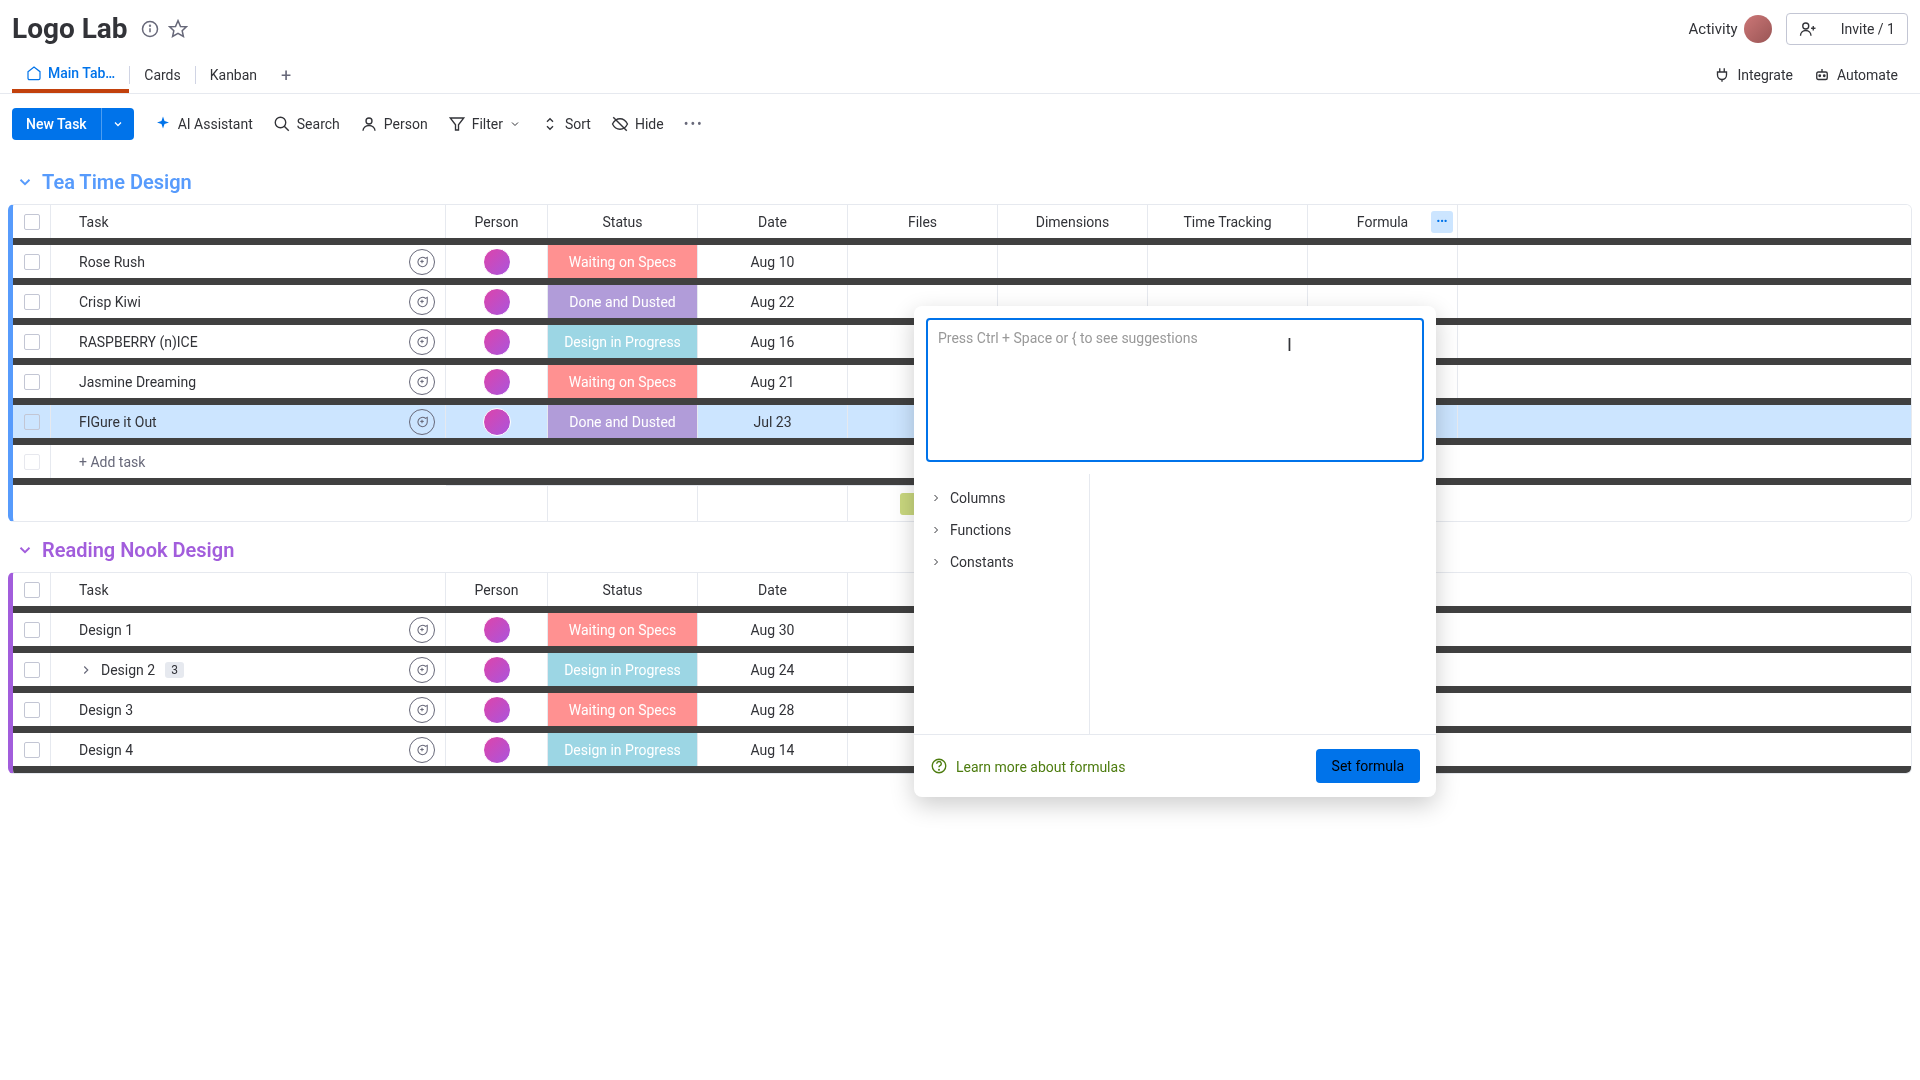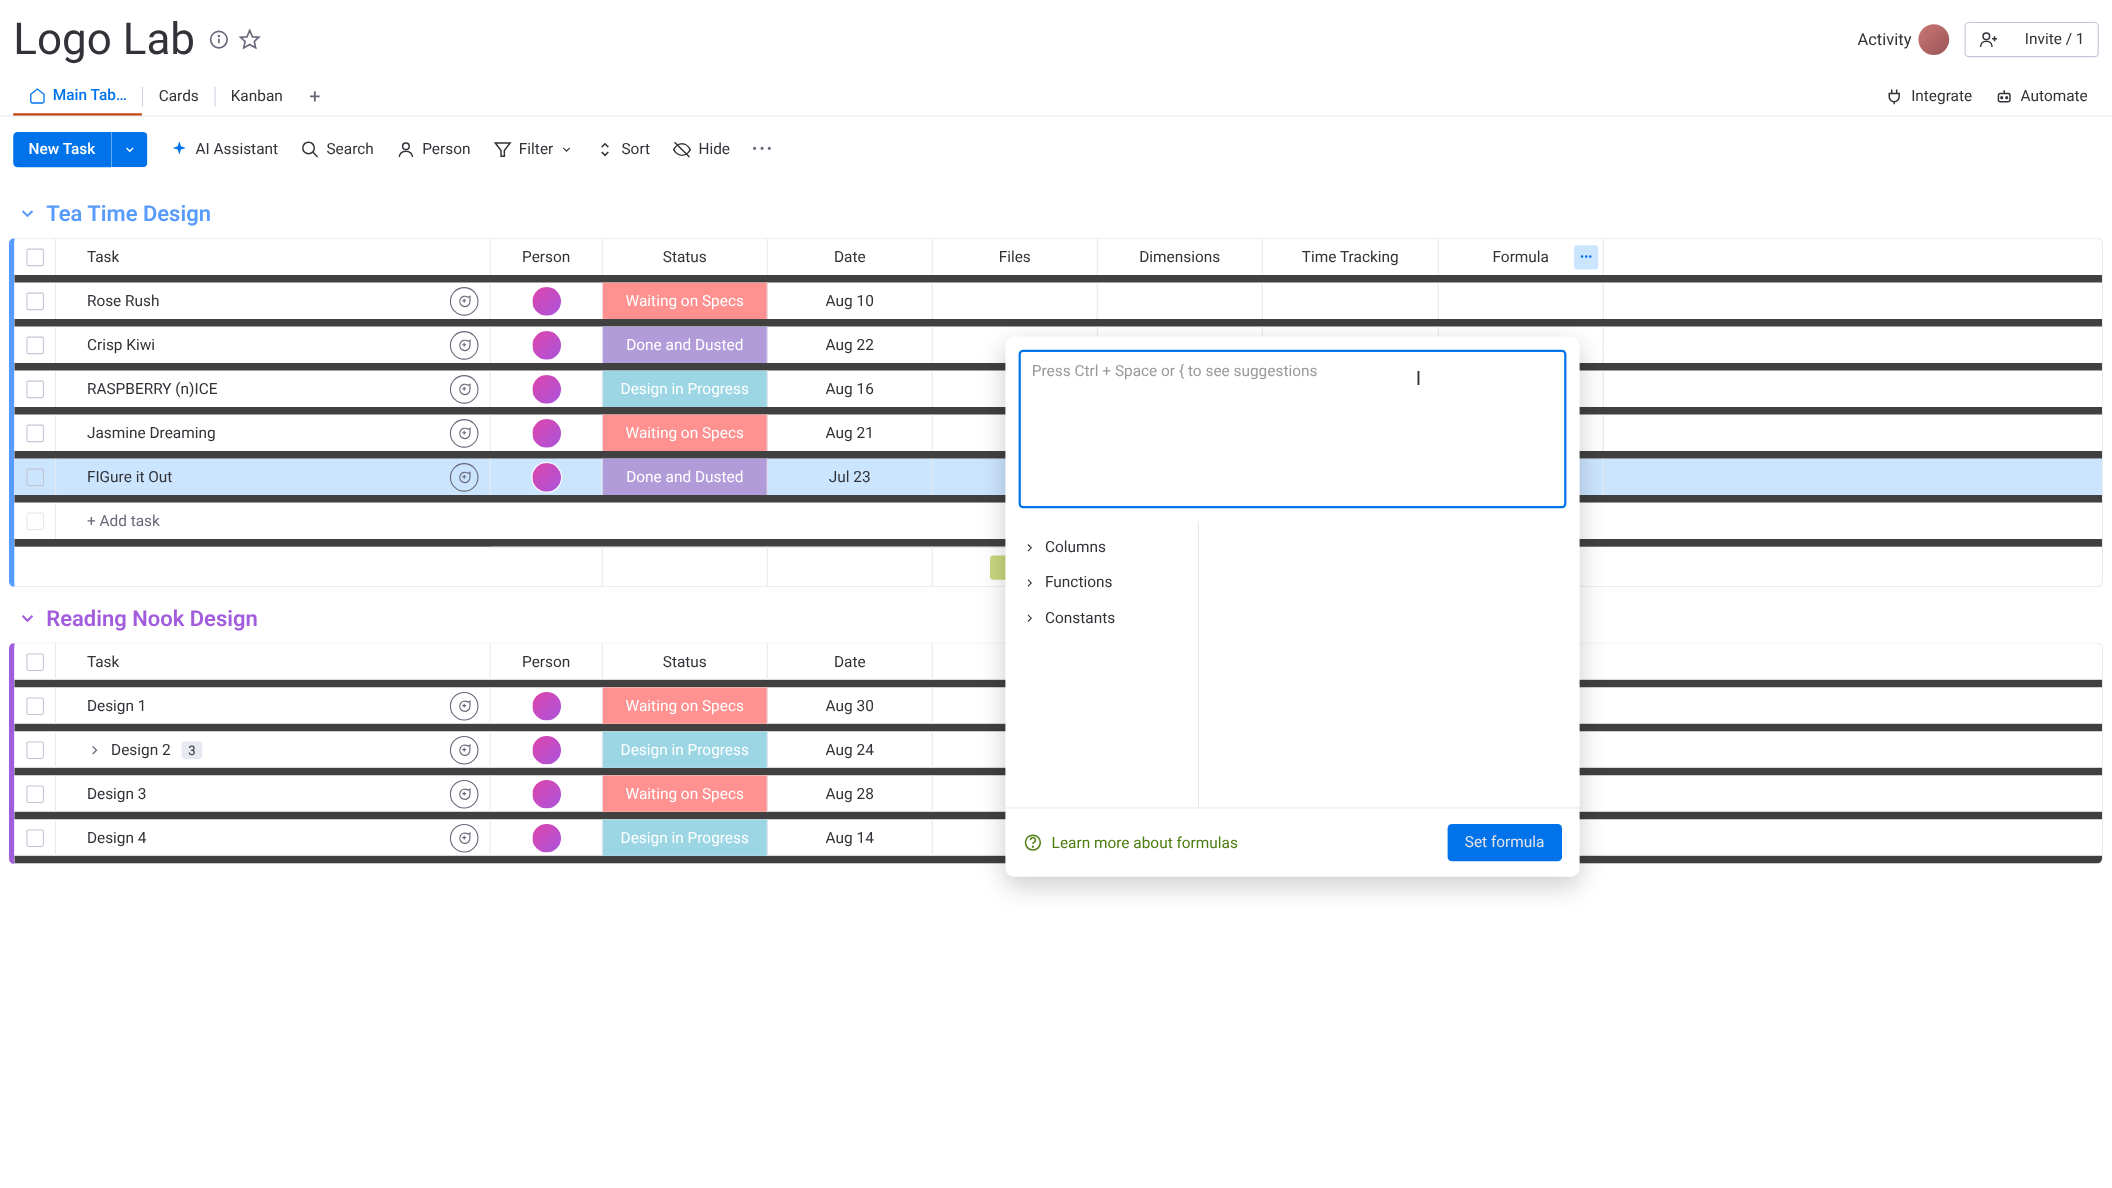--- a/index.html
+++ b/index.html
@@ -1,27 +1,27 @@
 <!DOCTYPE html>
 <html><head>
 <meta charset="utf-8">
 <style>
 * { box-sizing: border-box; margin: 0; padding: 0; }
 body { font-family: -apple-system, BlinkMacSystemFont, "Segoe UI", Roboto, sans-serif; background: #fff; color: #323338; font-size: 14px; }
 .header { display: flex; align-items: center; padding: 12px 12px 0 12px; }
-.title { font-size: 40px; font-weight: 400; margin-right: 12px; }
+.title { font-size: 28px; font-weight: 700; margin-right: 12px; }
 .title-icons { display: flex; gap: 8px; align-items: center; color: #676879; }
 .title-icons svg { cursor: pointer; }
 .header-right { margin-left: auto; display: flex; align-items: center; gap: 14px; }
 .activity { display: flex; align-items: center; gap: 6px; font-size: 15px; }
 .avatar-sm { width: 28px; height: 28px; border-radius: 50%; background: linear-gradient(135deg,#c77,#955); }
 .invite-btn { display: flex; align-items: center; gap: 24px; border: 1px solid #c3c6d4; border-radius: 4px; padding: 6px 12px; cursor: pointer; }
 .tabs { display: flex; align-items: center; gap: 0; padding: 12px 12px 0 12px; border-bottom: 1px solid #e6e9ef; }
 .tab { padding: 8px 14px; cursor: pointer; display: flex; align-items: center; gap: 6px; color: #323338; }
-.tab.active { border-bottom: 2px solid #c2410c; color: #0073ea; font-weight: 500; }
+.tab.active { border-bottom: 4px solid #c2410c; color: #0073ea; font-weight: 500; }
 .tab-sep { width: 1px; height: 18px; background: #d0d4e4; }
 .tab-add { padding: 6px 10px; cursor: pointer; color: #676879; font-size: 18px; }
 .tabs-right { margin-left: auto; display: flex; gap: 20px; align-items: flex-start; padding-right: 10px; }
 .tabs-right-item { display: flex; align-items: center; gap: 6px; cursor: pointer; color: #323338; }
 .toolbar { display: flex; align-items: center; gap: 20px; padding: 14px 12px; }
 .new-task-wrap { display: flex; }
 .new-task { background: #0073ea; color: #fff; padding: 8px 14px; border-radius: 4px 0 0 4px; cursor: pointer; font-weight: 500; }
 .new-task-chev { background: #0073ea; color: #fff; padding: 8px 10px; border-radius: 0 4px 4px 0; border-left: 1px solid rgba(255,255,255,0.3); cursor: pointer; display: flex; align-items: center; }
 .tool-item { display: flex; align-items: center; gap: 6px; cursor: pointer; color: #323338; }
 .groups { padding: 0 8px; }
@@ -65,21 +65,21 @@
 .formula-input { margin: 12px; border: 2px solid #0073ea; border-radius: 4px; min-height: 144px; padding: 10px; position: relative; }
 .formula-placeholder { color: #999; }
 .cursor-caret { position: absolute; right: 130px; top: 14px; font-size: 18px; }
 .formula-body { display: flex; flex: 1; min-height: 260px; }
 .formula-sidebar { width: 176px; border-right: 1px solid #e6e9ef; padding: 8px 0; }
 .fsb-item { display: flex; align-items: center; gap: 8px; padding: 8px 16px; cursor: pointer; }
 .formula-detail { flex: 1; padding: 12px 16px; }
 .formula-detail h3 { font-size: 19px; font-weight: 600; margin-bottom: 6px; }
 .formula-footer { display: flex; align-items: center; justify-content: space-between; padding: 14px 16px; border-top: 1px solid #e6e9ef; }
 .learn-more { display: flex; align-items: flex-end; gap: 8px; color: #4d7c0f; cursor: pointer; }
-.set-formula-btn { background: #0073ea; color: #e5e5e5; padding: 9px 16px; border-radius: 4px; cursor: pointer; }
+.set-formula-btn { background: #0073ea; color: #000000; padding: 9px 16px; border-radius: 4px; cursor: pointer; }
 .expand-ico { cursor: pointer; color: #676879; margin-right: 4px; }
 .subcount { background: #e6e9ef; border-radius: 3px; padding: 1px 6px; font-size: 12px; margin-left: 6px; }
 .more-dots { cursor: pointer; color: #676879; letter-spacing: 2px; }
 svg { flex: none; }
 </style>
 </head>
 <body>
 
 <div class="header">
   <div class="title">Logo Lab</div>

